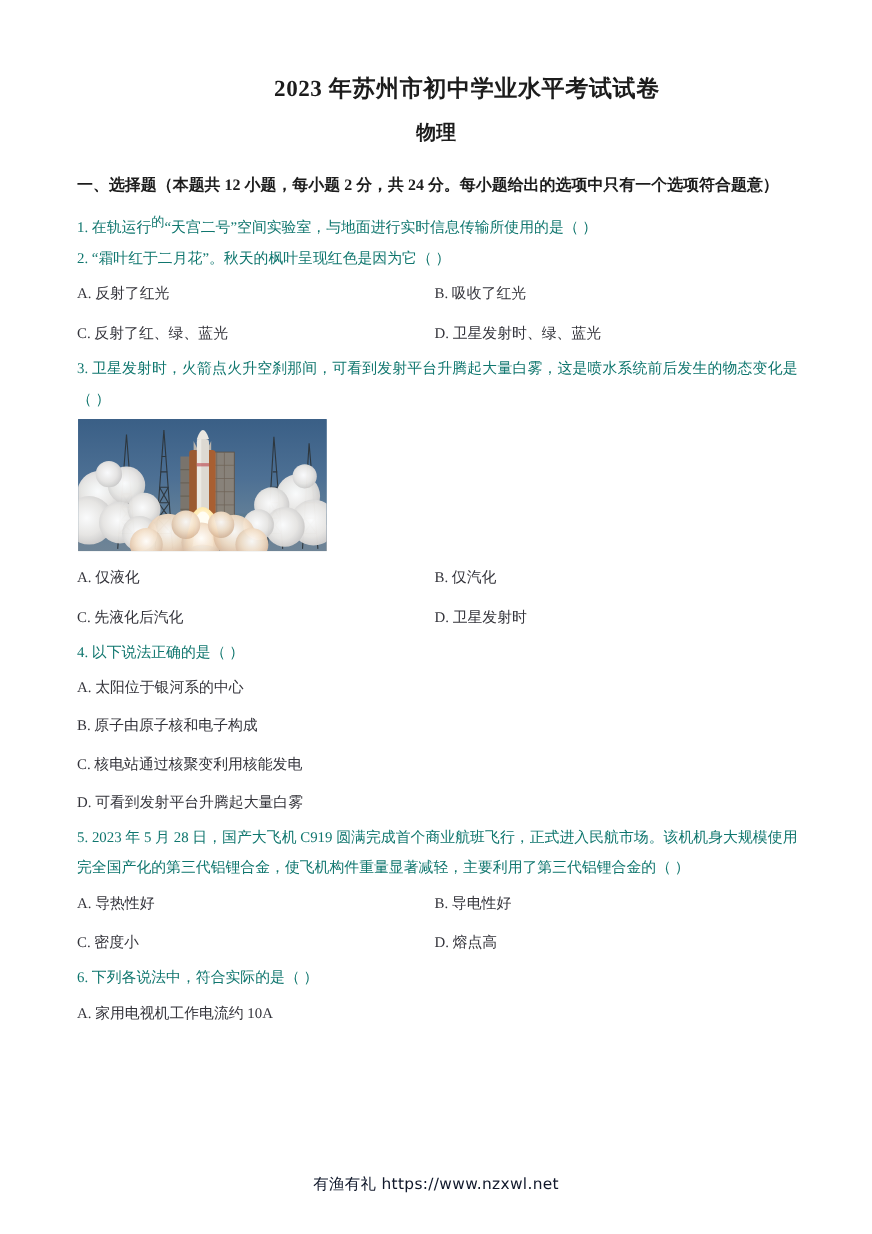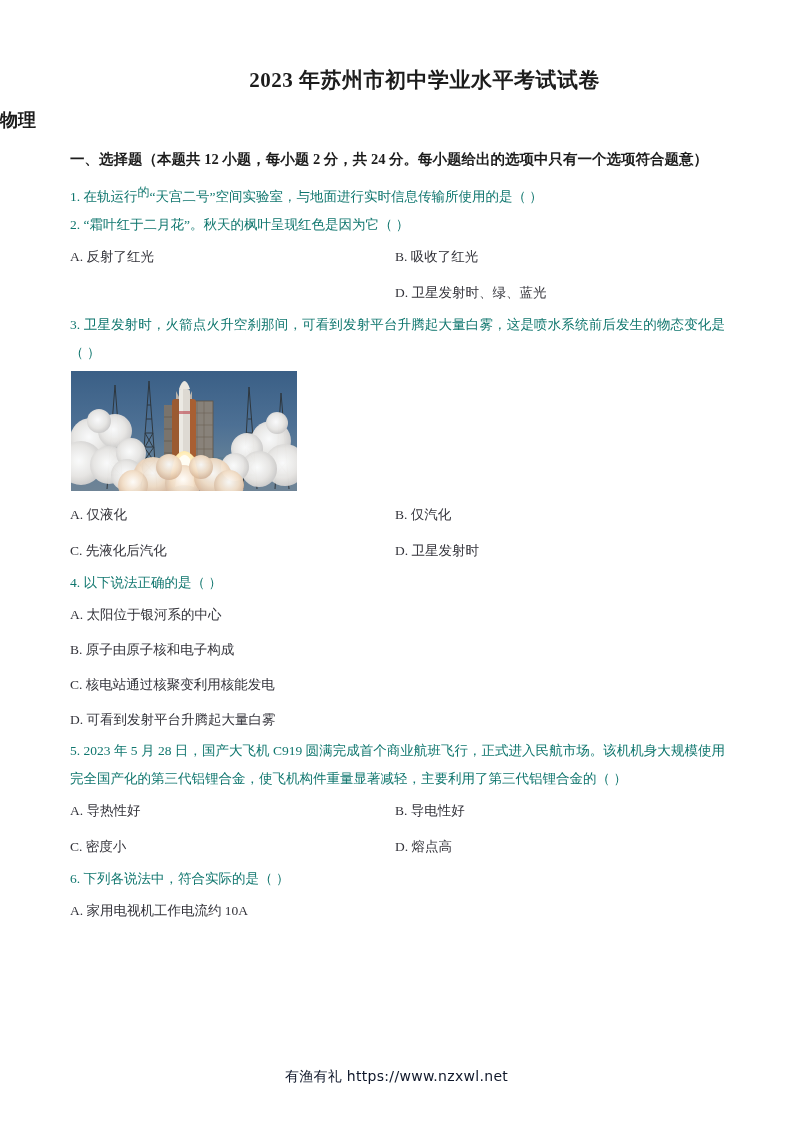--- a/index.html
+++ b/index.html
@@ -32,31 +32,31 @@
     font-size: 21px;
     font-weight: bold;
     letter-spacing: 0.5px;
     color: #1c1c1c;
     padding-left: 28px;
   }
   .doc-subtitle {
     position: absolute;
     left: 0; top: 108px;
     width: 793px;
-    text-align: left;
+    text-align: center;
     font-size: 18px;
     font-weight: bold;
     color: #1c1c1c;
   }
 
   
   .content {
     position: absolute;
     left: 70px;
-    top: 146px;
+    top: 156px;
     width: 655px;
   }
 
   .section-heading {
     font-size: 14.5px;
     font-weight: bold;
     line-height: 27px;
     color: #1c1c1c;
     margin: 0 0 6px 0;
     text-align: justify;
@@ -156,20 +156,21 @@
     </div>
 
     <div>
       <p class="q-stem">2. “霜叶红于二月花”。秋天的枫叶呈现红色是因为它（      ）</p>
       <div class="opts">
         <div class="opt-row">
           <span class="opt-a">A. 反射了红光</span>
           <span class="opt-b">B. 吸收了红光</span>
         </div>
         <div class="opt-row">
+          <span class="opt-a">C. 反射了红、绿、蓝光</span>
           <span class="opt-b">D. 卫星发射时、绿、蓝光</span>
         </div>
       </div>
     </div>
 
     <div>
       <p class="q-stem">3. 卫星发射时，火箭点火升空刹那间，可看到发射平台升腾起大量白雾，这是喷水系统前后发生的物态变化是（      ）</p>
 
       <div class="figure-wrap">
         <div class="rocket-photo">

